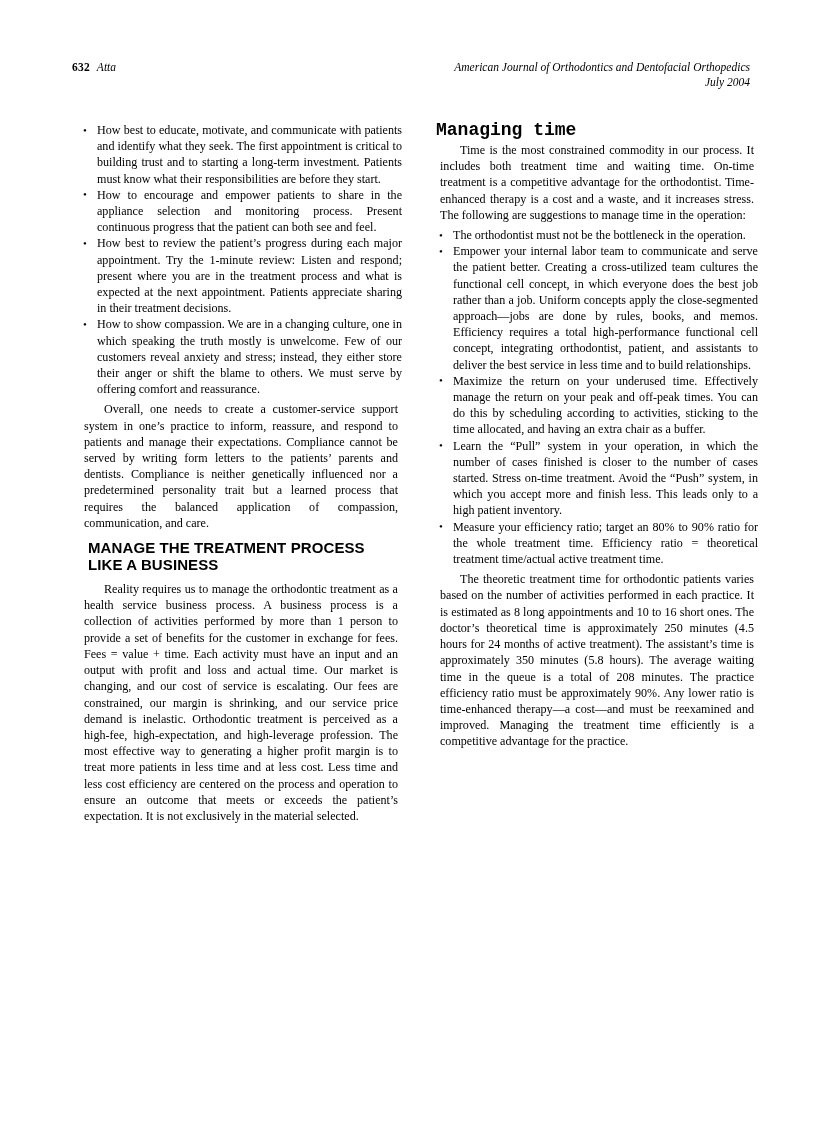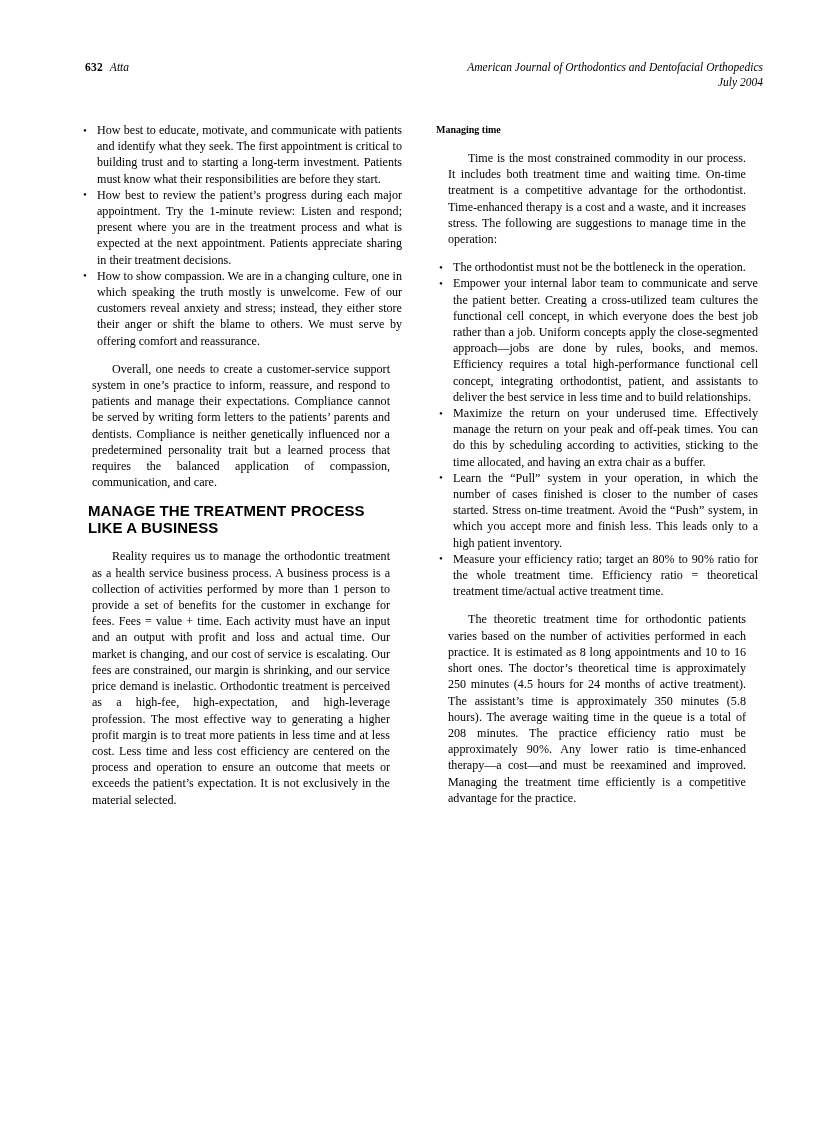--- a/index.html
+++ b/index.html
@@ -20,21 +20,21 @@
     position: absolute;
     left: 0; top: 0;
     width: 838px;
     height: 1122px;
     background: #ffffff;
   }
 
   
   .runhead {
     position: absolute;
-    left: 85px;
+    left: 72px;
     top: 60px;
     width: 678px;
     display: flex;
     justify-content: space-between;
     align-items: flex-start;
     gap: 24px;
   }
   .runhead-left {
     font-family: "Liberation Serif", "DejaVu Serif", serif;
     font-size: 11.5px;
@@ -69,21 +69,21 @@
     justify-content: space-between;
   }
   .col {
     width: 322px;
   }
 
   p.body, li.body {
     font-size: 12.1px;
     line-height: 16.2px;
     text-align: justify;
-    margin: 12px;
+    margin: 4px;
     hyphens: manual;
   }
   p.body {
     text-indent: 20px;
   }
 
   ul.bullets {
     list-style: none;
     margin: 0;
     padding: 0;
@@ -105,22 +105,22 @@
     font-family: "Liberation Sans", "DejaVu Sans", sans-serif;
     font-size: 15px;
     font-weight: bold;
     line-height: 17px;
     margin: 8px;
     text-transform: none;
     letter-spacing: 0.1px;
     text-align: left;
   }
   h3.sub-head {
-    font-family: Liberation Serif, serif;
-    font-size: 10px;
+    font-family: Liberation Mono, monospace;
+    font-size: 18px;
     font-weight: bold;
     line-height: 16px;
     margin: 0;
     text-align: left;
   }
 
   .gap-before-para { margin-top: 14px; }
   .gap-before-head { margin-top: 26px; }
   .gap-after-head  { margin-top: 6px; }
   .gap-small       { margin-top: 13px; }
@@ -139,20 +139,21 @@
       <div>July 2004</div>
     </div>
   </div>
 
   <div class="columns">
 
     <div class="col">
 
       <ul class="bullets">
         <li class="body">How best to educate, motivate, and communicate with patients and identify what they seek. The first appointment is critical to building trust and to starting a long-term investment. Patients must know what their responsibilities are before they start.</li>
+        <li class="body">How to encourage and empower patients to share in the appliance selection and monitoring process. Present continuous progress that the patient can both see and feel.</li>
         <li class="body">How best to review the patient’s progress during each major appointment. Try the 1-minute review: Listen and respond; present where you are in the treatment process and what is expected at the next appointment. Patients appreciate sharing in their treatment decisions.</li>
         <li class="body">How to show compassion. We are in a changing culture, one in which speaking the truth mostly is unwelcome. Few of our customers reveal anxiety and stress; instead, they either store their anger or shift the blame to others. We must serve by offering comfort and reassurance.</li>
       </ul>
 
       <p class="body gap-before-para">Overall, one needs to create a customer-service support system in one’s practice to inform, reassure, and respond to patients and manage their expectations. Compliance cannot be served by writing form letters to the patients’ parents and dentists. Compliance is neither genetically influenced nor a predetermined personality trait but a learned process that requires the balanced application of compassion, communication, and care.</p>
 
       <h2 class="section-head gap-before-head">MANAGE THE TREATMENT PROCESS LIKE A BUSINESS</h2>
 
       <p class="body gap-after-head">Reality requires us to manage the orthodontic treatment as a health service business process. A business process is a collection of activities performed by more than 1 person to provide a set of benefits for the customer in exchange for fees. Fees = value + time. Each activity must have an input and an output with profit and loss and actual time. Our market is changing, and our cost of service is escalating. Our fees are constrained, our margin is shrinking, and our service price demand is inelastic. Orthodontic treatment is perceived as a high-fee, high-expectation, and high-leverage profession. The most effective way to generating a higher profit margin is to treat more patients in less time and at less cost. Less time and less cost efficiency are centered on the process and operation to ensure an outcome that meets or exceeds the patient’s expectation. It is not exclusively in the material selected.</p>
 

